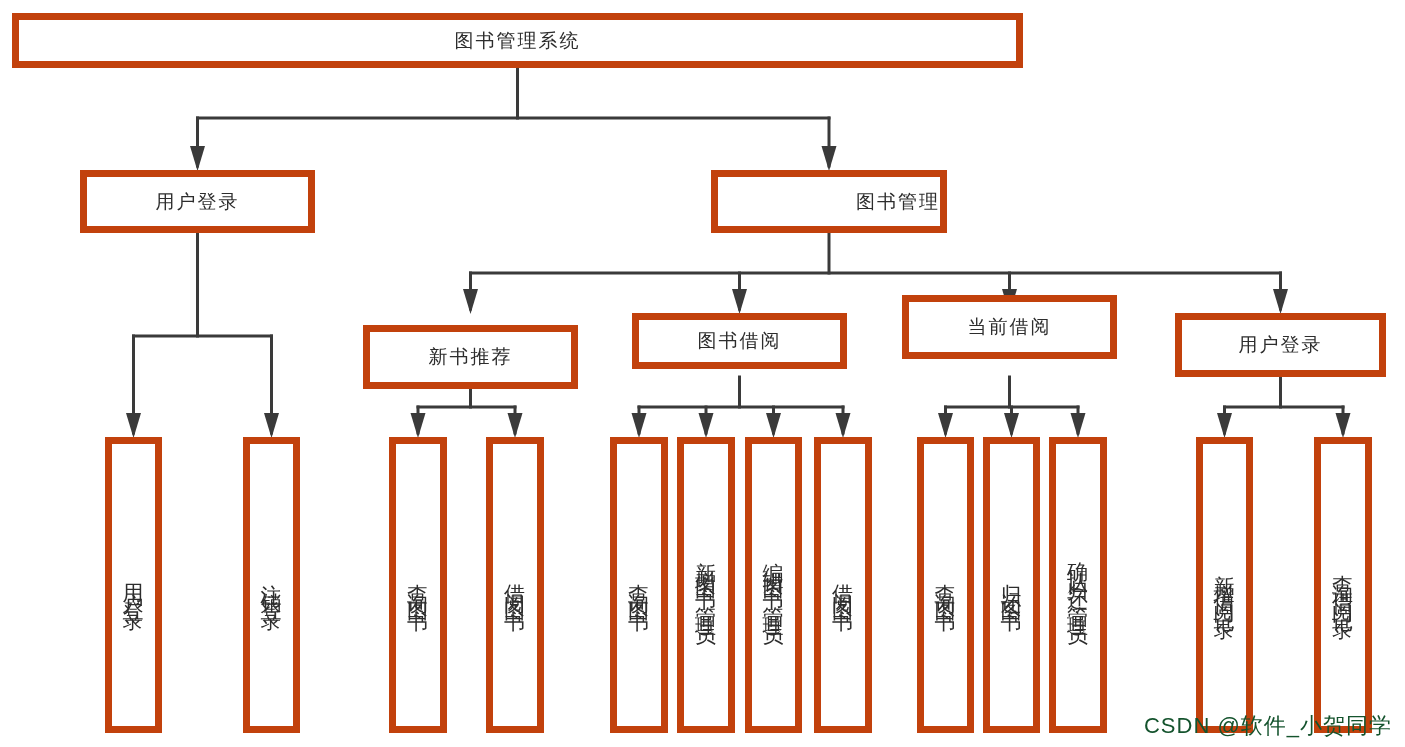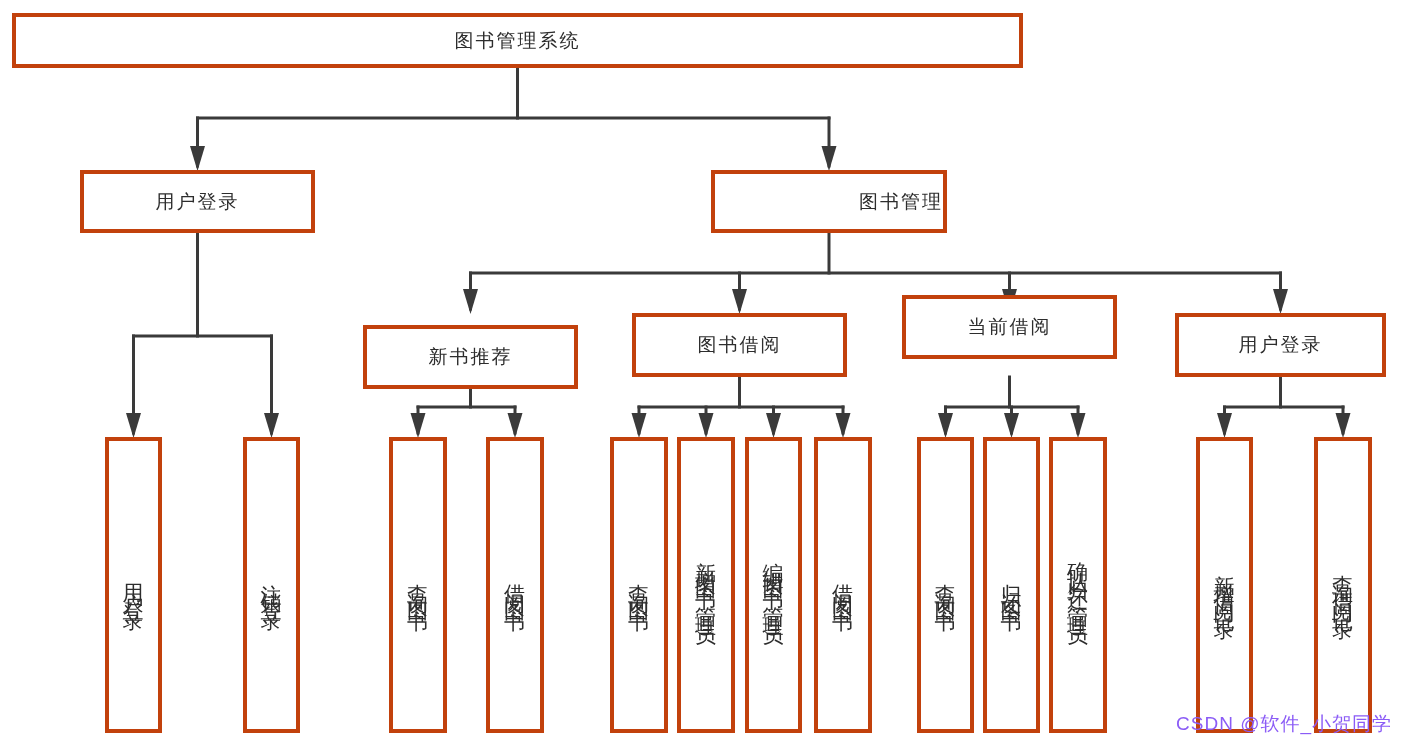--- a/index.html
+++ b/index.html
@@ -18,21 +18,21 @@
   #connectors {
     position: absolute;
     left: 0;
     top: 0;
     pointer-events: none;
   }
   .box {
     position: absolute;
     box-sizing: border-box;
     background: #ffffff;
-    border: 4px solid #c2410c;
+    border: 7px solid #c2410c;
     display: flex;
     align-items: center;
     justify-content: center;
   }
   .box .box-label {
     color: #2d2d2d;
     font-size: 19px;
     letter-spacing: 2px;
     white-space: nowrap;
   }
@@ -41,22 +41,22 @@
     text-orientation: mixed;
     font-size: 21px;
     letter-spacing: 9px;
     line-height: 1;
     white-space: normal;
   }
   .watermark {
     position: absolute;
     right: 13px;
     top: 711px;
-    font-size: 19px;
-    color: #8b5cf6;
+    font-size: 22px;
+    color: #14532d;
     letter-spacing: 1px;
     white-space: nowrap;
   }
 </style>
 </head>
 <body>
 
 <div class="canvas">
   <svg id="connectors" width="1405" height="747">
       <g>
@@ -132,21 +132,21 @@
       </div>
       <div class="box" style="left: 80px; top: 170px; width: 235px; height: 63px;">
         <span class="box-label">用户登录</span>
       </div>
       <div class="box" style="left: 711px; top: 170px; width: 236px; height: 63px; justify-content: flex-end;">
         <span class="box-label">图书管理</span>
       </div>
       <div class="box" style="left: 363px; top: 325px; width: 215px; height: 64px;">
         <span class="box-label">新书推荐</span>
       </div>
-      <div class="box" style="left: 632px; top: 313px; width: 215px; height: 64px;">
+      <div class="box" style="left: 632px; top: 313px; width: 215px; height: 56px;">
         <span class="box-label">图书借阅</span>
       </div>
       <div class="box" style="left: 902px; top: 295px; width: 215px; height: 64px;">
         <span class="box-label">当前借阅</span>
       </div>
       <div class="box" style="left: 1175px; top: 313px; width: 211px; height: 64px;">
         <span class="box-label">用户登录</span>
       </div>
       <div class="box vertical" style="left: 105px; top: 437px; width: 57px; height: 296px;">
         <span class="box-label">用户登录</span>

